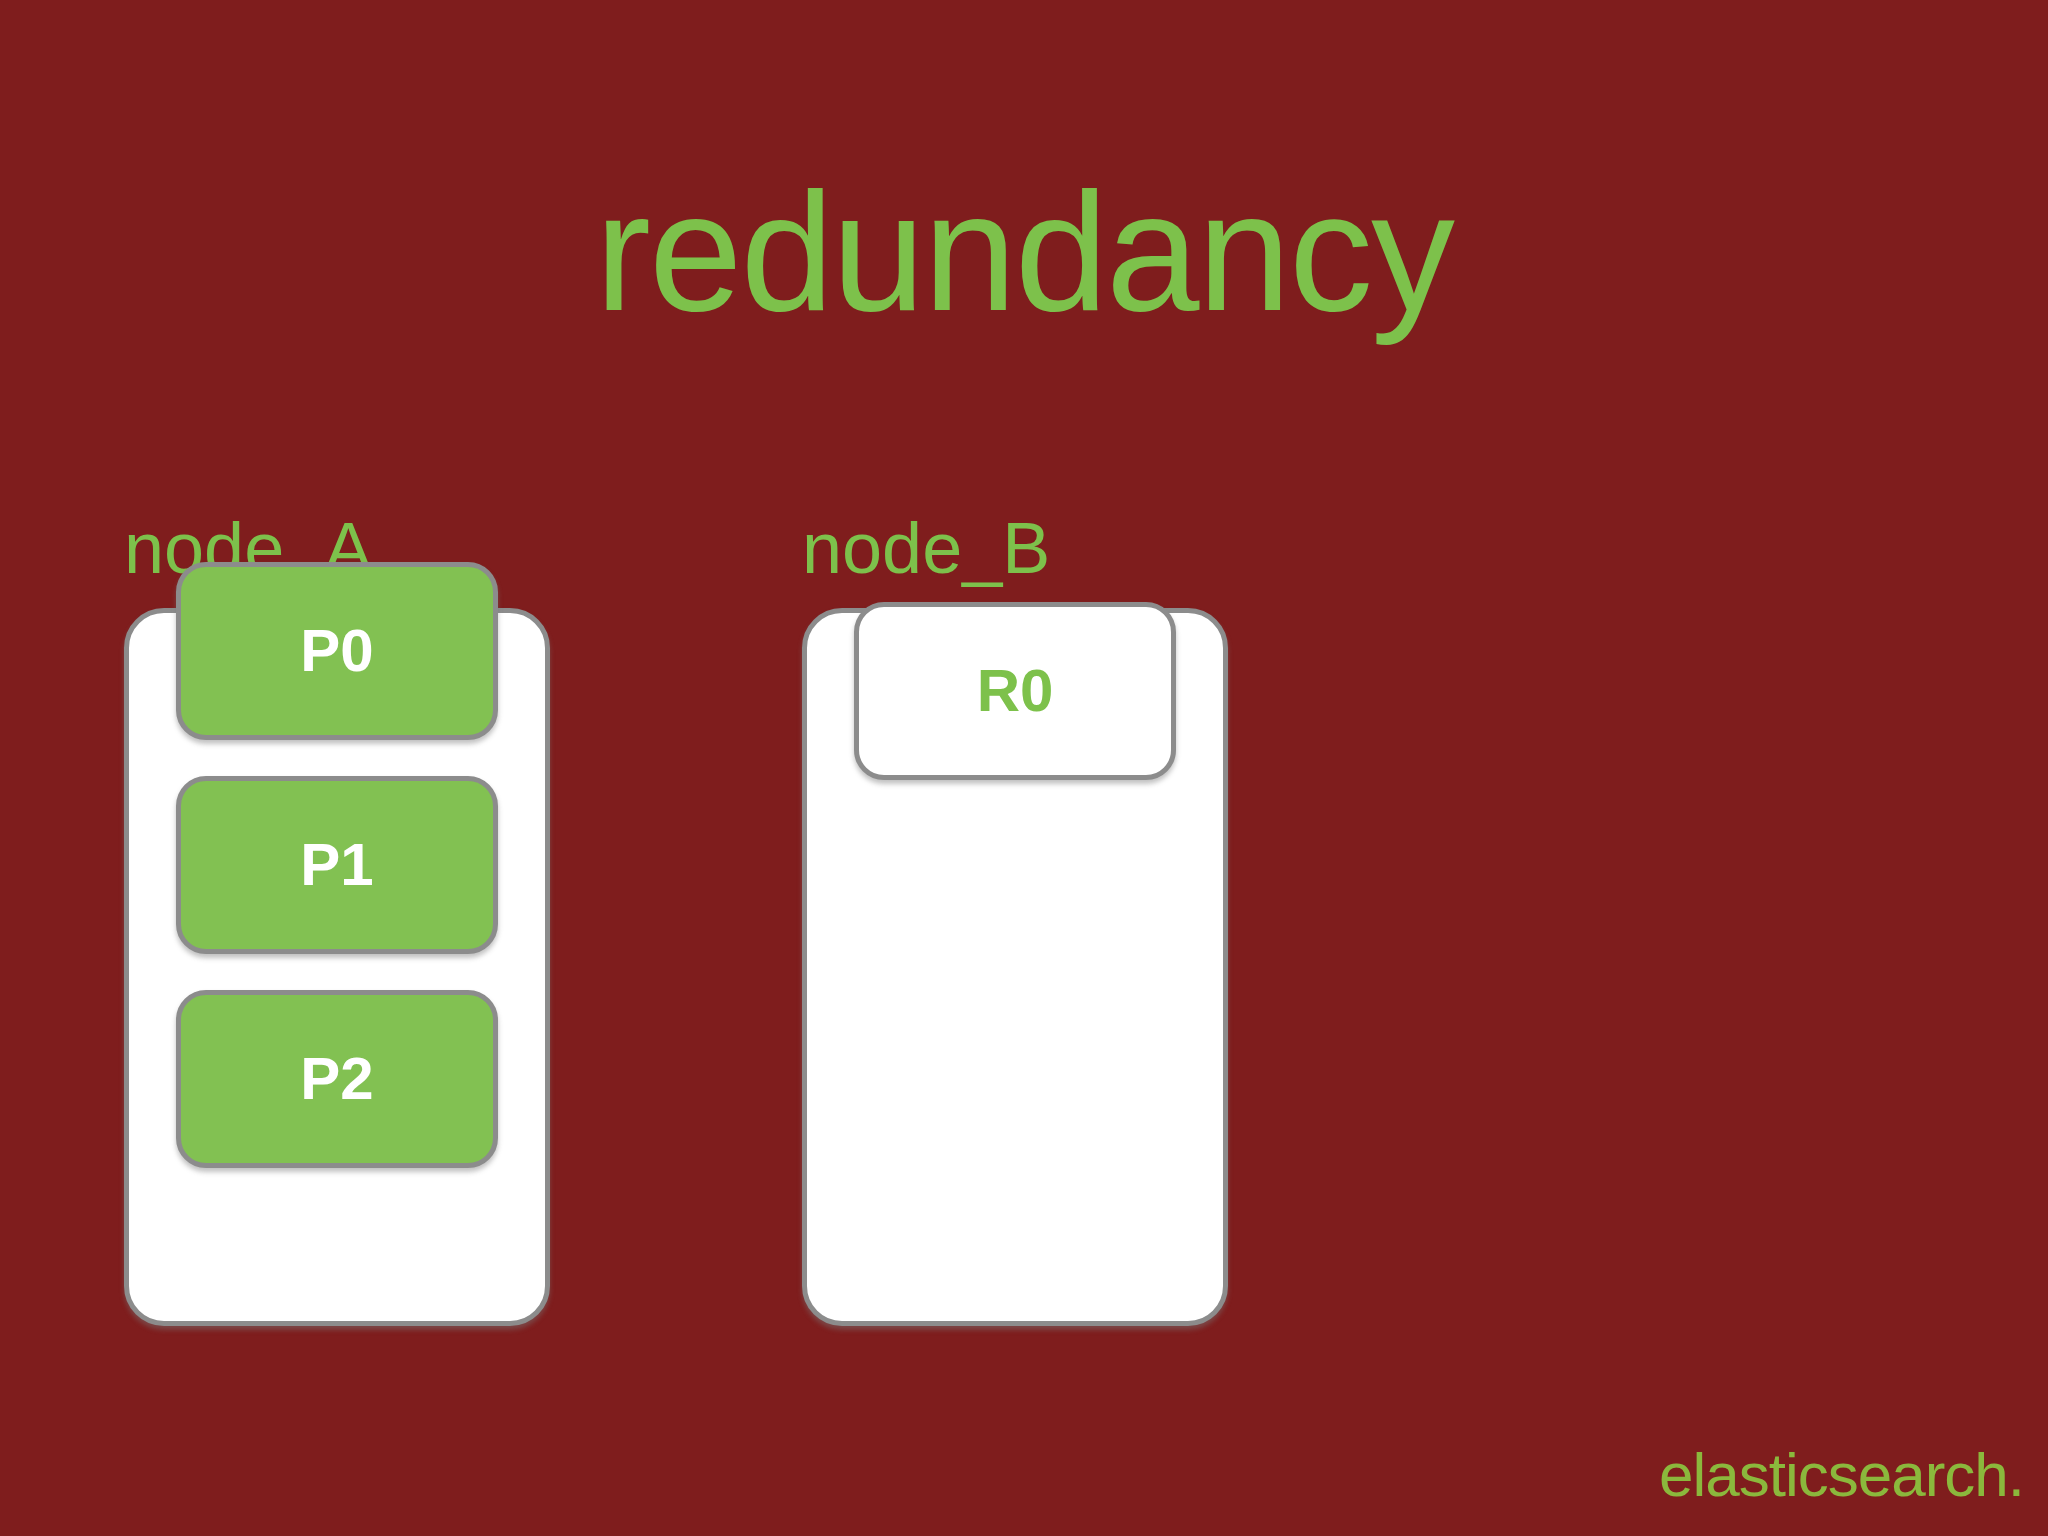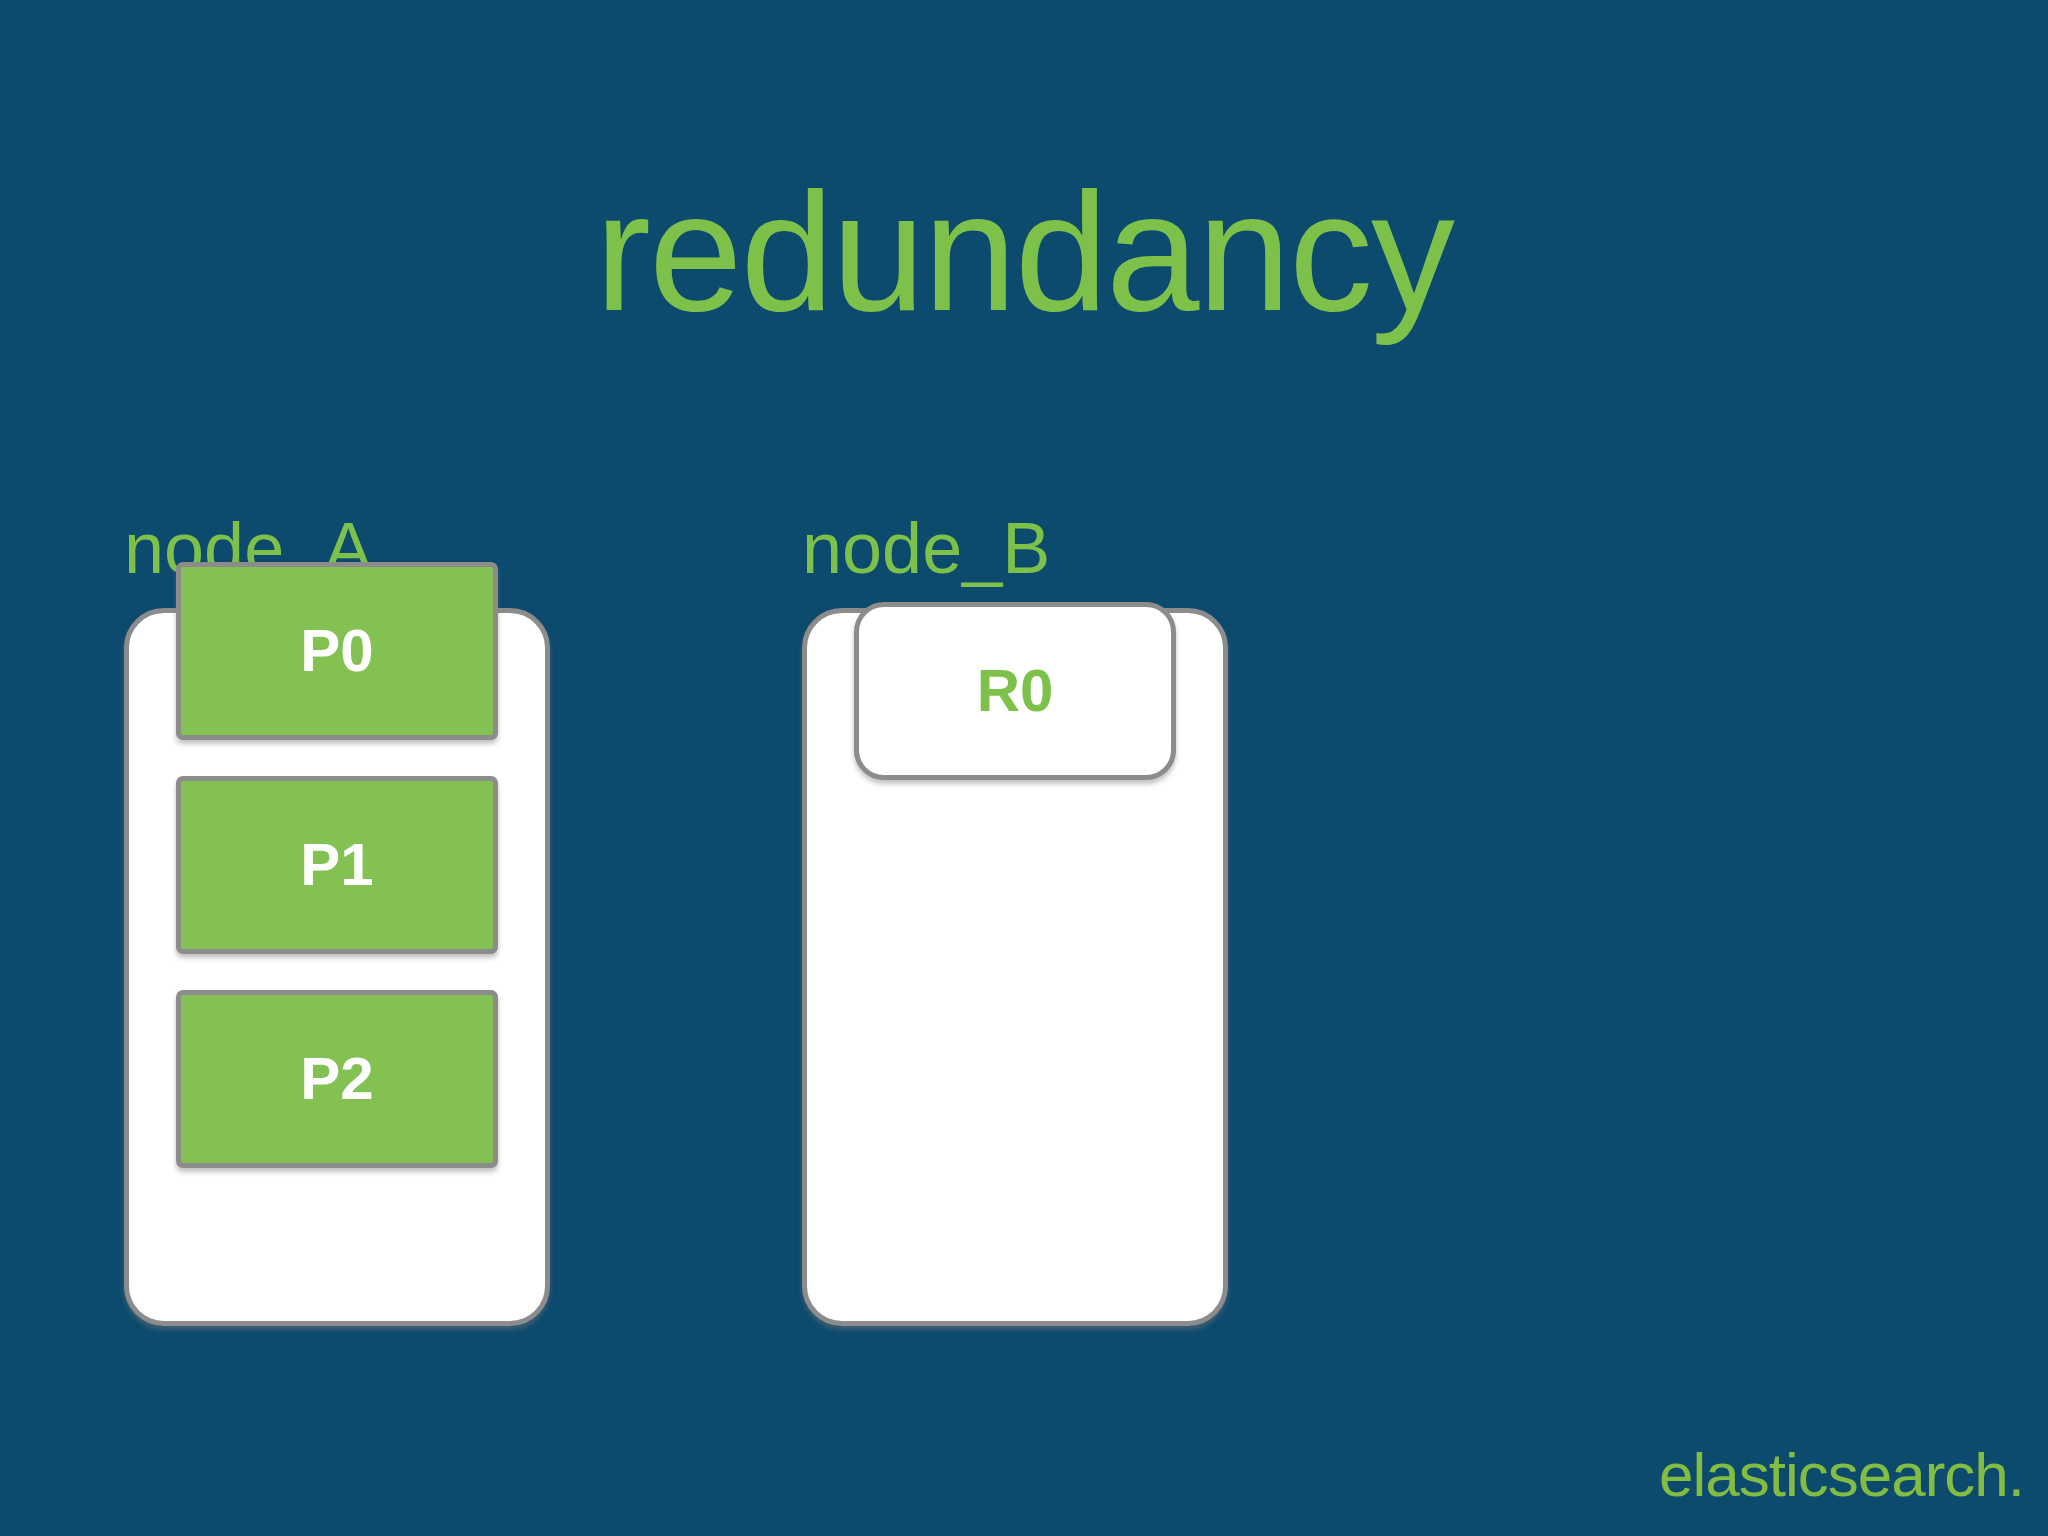--- a/index.html
+++ b/index.html
@@ -12,21 +12,21 @@
     height: 1536px;
     position: relative;
     overflow: hidden;
     font-family: "Liberation Sans", sans-serif;
     -webkit-font-smoothing: antialiased;
   }
 
   .slide {
     position: absolute;
     inset: 0;
-    background: #0c4a6e;
+    background: #7f1d1d;
   }
 
   
   .slide-title {
     position: absolute;
     top: 168px;
     left: 0;
     width: 2048px;
     text-align: center;
     font-size: 168px;
@@ -100,21 +100,20 @@
     align-items: center;
     justify-content: center;
     font-size: 60px;
     font-weight: 700;
     line-height: 1;
     box-shadow: 0 4px 5px rgba(120,120,120,0.45);
   }
   .shard--primary {
     background: #82C152;
     color: #ffffff;
-    border-radius: 7px;
   }
   .shard--replica {
     background: #ffffff;
     color: #7DC14B;
     margin-top: 40px;
   }
 
   
   .footer-copy {
     position: absolute;

